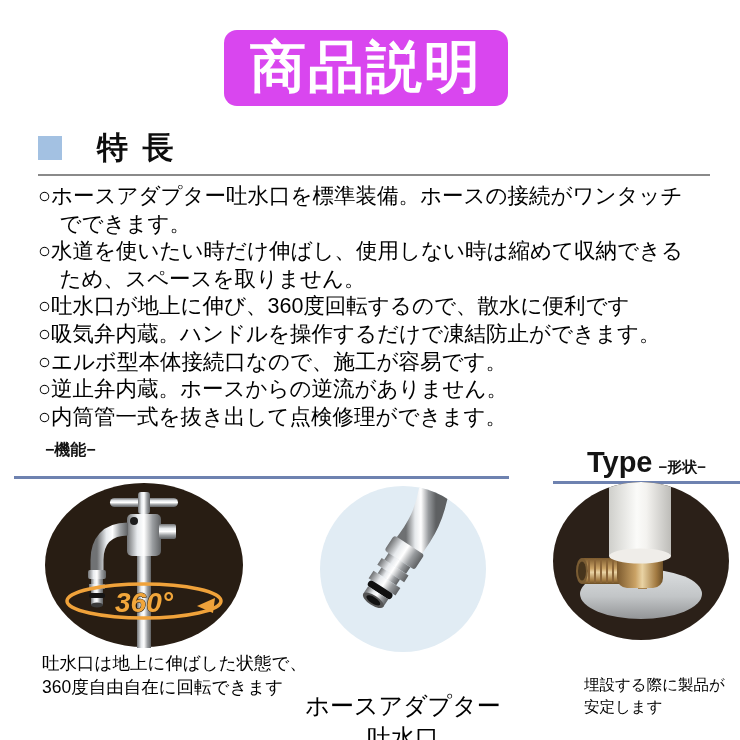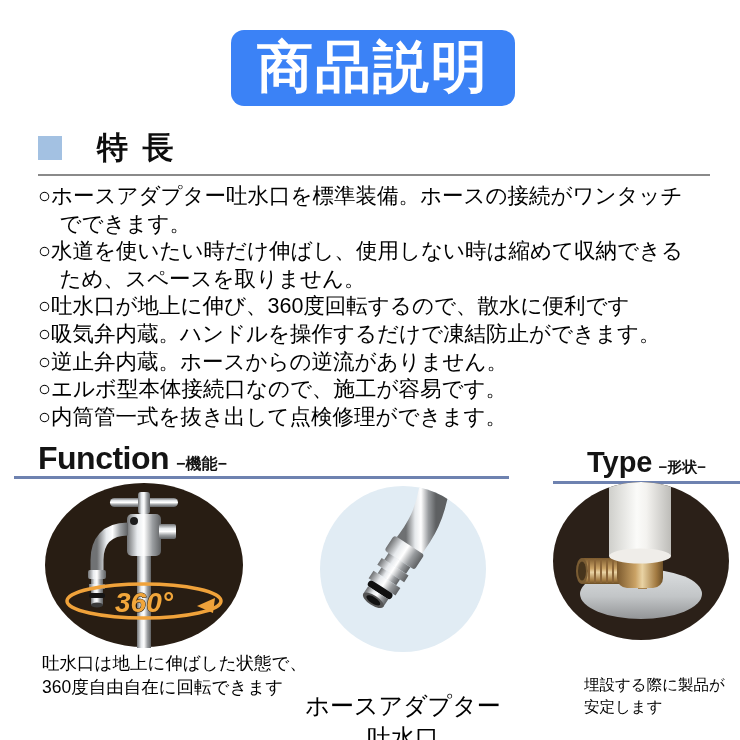--- a/index.html
+++ b/index.html
@@ -1,22 +1,22 @@
 <!DOCTYPE html>
 <html><head>
 <meta charset="utf-8">
 <style>
   html,body { margin:0; padding:0; background:#ffffff; }
   body { font-family:"Liberation Sans","DejaVu Sans",sans-serif; color:#000; }
   .page { position:relative; width:740px; height:740px; background:#fff; overflow:hidden; }
 
   
   .badge {
-    position:absolute; left:231px; top:30px; width:284px; height:76px;
-    background:#3b82f6; border-radius:13px;
+    position:absolute; left:224px; top:30px; width:284px; height:76px;
+    background:#d946ef; border-radius:13px;
     display:flex; align-items:center; justify-content:center;
     color:#fff; font-size:56px; font-weight:bold; letter-spacing:2px;
   }
 
   
   .features { position:absolute; left:38px; top:127px; width:672px; }
   .features-heading { display:flex; align-items:center; font-size:31px; font-weight:bold; letter-spacing:3px; color:#0d0d0d;gap:32px; }
   .features-square { width:24px; height:24px; background:#a3c1e2; margin-right:3px; flex:0 0 auto; }
   .features-rule { height:2px; background:#8a8a8a; margin-top:5px; }
   .features-list { margin:7px 0 0 0; padding:0; list-style:none; font-size:21.5px; line-height:27.6px; width:660px; }
@@ -54,28 +54,27 @@
     <div class="features-heading">
       <span class="features-square"></span>
       <span>特 長</span>
     </div>
     <div class="features-rule"></div>
     <ul class="features-list">
       <li>○ホースアダプター吐水口を標準装備。ホースの接続がワンタッチでできます。</li>
       <li>○水道を使いたい時だけ伸ばし、使用しない時は縮めて収納できるため、スペースを取りません。</li>
       <li>○吐水口が地上に伸び、360度回転するので、散水に便利です</li>
       <li>○吸気弁内蔵。ハンドルを操作するだけで凍結防止ができます。</li>
+      <li>○エルボ型本体接続口なので、施工が容易です。</li>
       <li>○逆止弁内蔵。ホースからの逆流がありません。</li>
-      <li>○エルボ型本体接続口なので、施工が容易です。</li>
       <li>○内筒管一式を抜き出して点検修理ができます。</li>
     </ul>
   </div>
 
   <div class="fn-head">
-    <span class="fn-title">Function</span>
     <span class="fn-sub">−機能−</span>
   </div>
   <div class="fn-line"></div>
 
   <div class="type-head">
     <span class="type-title">Type</span>
     <span class="type-sub">−形状−</span>
   </div>
   <div class="type-line"></div>
 

